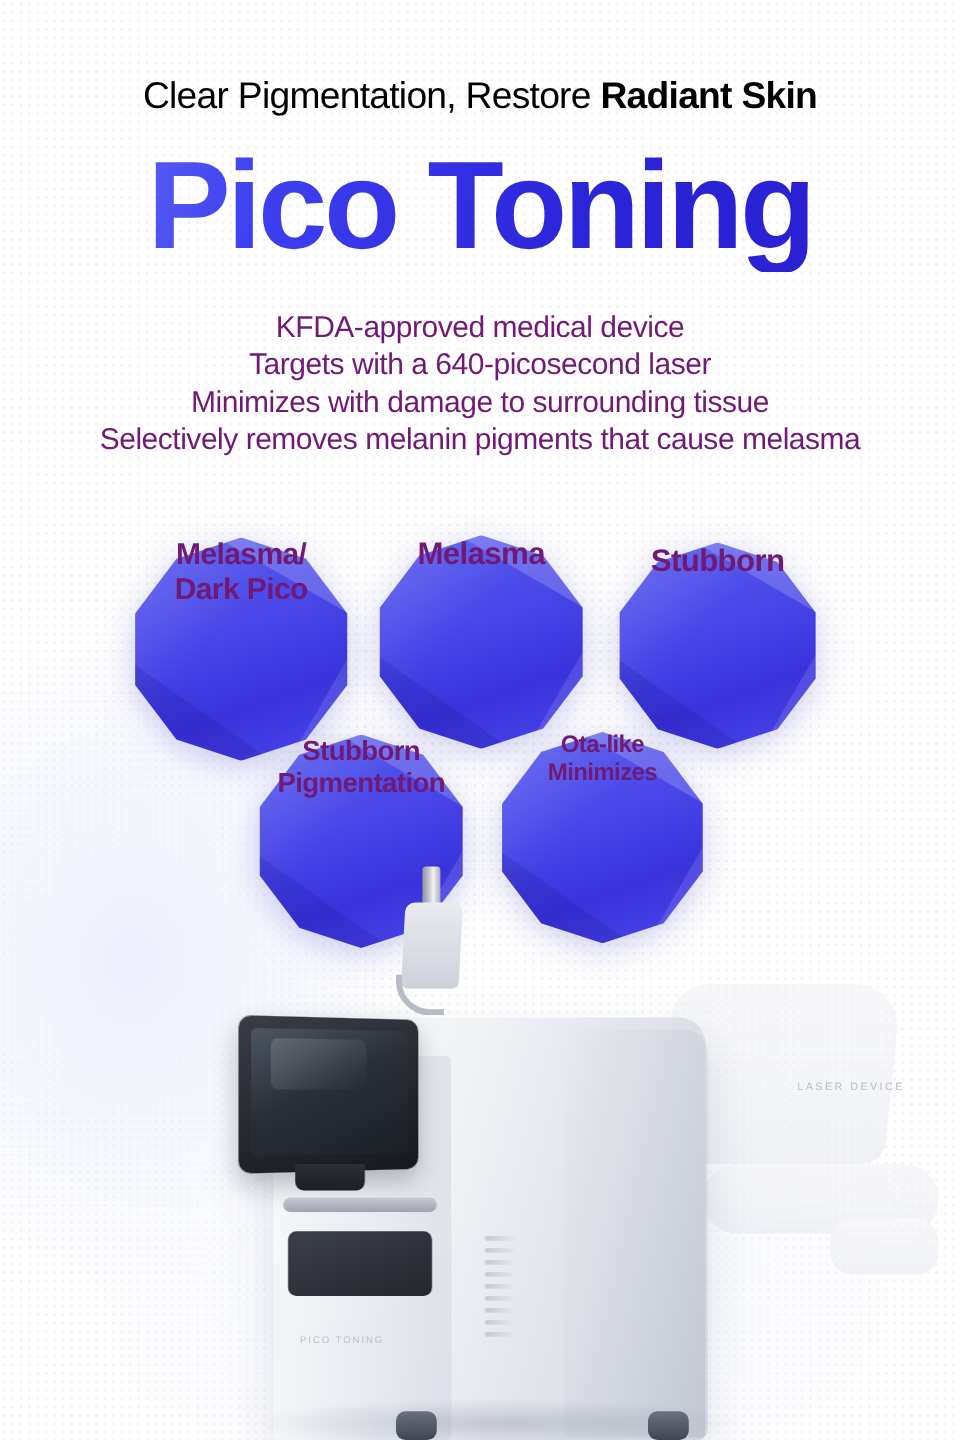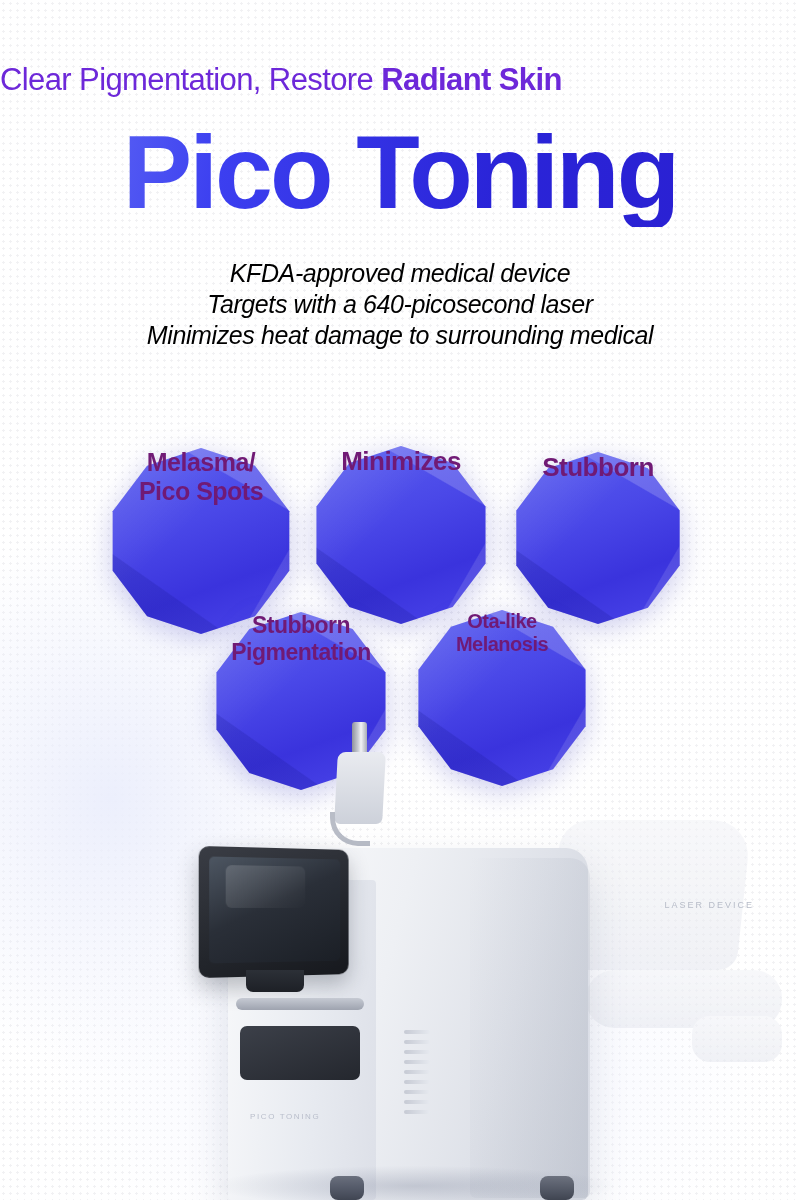--- a/index.html
+++ b/index.html
@@ -33,24 +33,24 @@
     left: 50px; bottom: -80px;
     width: 720px; height: 420px;
     background: radial-gradient(ellipse at center, rgba(244,246,255,0.95) 0%, rgba(255,255,255,0) 72%);
     pointer-events: none;
   }
 
   
   .kicker {
     position: absolute;
     top: 62px; left: 0; width: 800px;
-    text-align: left;
+    text-align: center;
     font-size: 31px;
     letter-spacing: -0.6px;
-    color: #6d28d9;
+    color: #000000;
     white-space: nowrap;
   }
   .kicker .light { font-weight: 400; }
   .kicker .bold  { font-weight: 700; }
 
   .title {
     position: absolute;
     top: 118px; left: 0; width: 800px;
     text-align: center;
     font-size: 104px;
@@ -61,26 +61,25 @@
     -webkit-background-clip: text;
     background-clip: text;
     color: transparent;
     -webkit-text-fill-color: transparent;
   }
 
   .subcopy {
     position: absolute;
     top: 258px; left: 0; width: 800px;
     text-align: center;
-    color: #000000;
+    color: #701a75;
     font-size: 25px;
     line-height: 31px;
     font-weight: 400;
     letter-spacing: -0.4px;
-    font-style: italic;
   }
   .subcopy div { white-space: nowrap; }
 
   
   .badges { position: absolute; top: 430px; left: 0; width: 800px; height: 360px; }
   .badge {
     position: absolute;
     display: flex;
     align-items: flex-start;
     justify-content: center;
@@ -244,39 +243,40 @@
 
   <div class="kicker">
     <span class="light">Clear Pigmentation, Restore </span><span class="bold">Radiant Skin</span>
   </div>
 
   <h1 class="title">Pico Toning</h1>
 
   <div class="subcopy">
     <div>KFDA-approved medical device</div>
     <div>Targets with a 640-picosecond laser</div>
-    <div>Minimizes heat damage to surrounding medical</div>
+    <div>Minimizes with damage to surrounding tissue</div>
+    <div>Selectively removes melanin pigments that cause melasma</div>
   </div>
 
   <div class="badges">
 
     <div class="badge" id="badge-0">
       <div class="poly"></div>
       <div class="facet"></div>
       <span class="label">
         <span>Melasma/</span><br>
-        <span>Pico Spots</span>
+        <span>Dark Pico</span>
       </span>
     </div>
 
     <div class="badge" id="badge-1">
       <div class="poly"></div>
       <div class="facet"></div>
       <span class="label">
-        <span>Minimizes</span>
+        <span>Melasma</span>
       </span>
     </div>
 
     <div class="badge" id="badge-2">
       <div class="poly"></div>
       <div class="facet"></div>
       <span class="label">
         <span>Stubborn</span>
       </span>
     </div>
@@ -288,21 +288,21 @@
         <span>Stubborn</span><br>
         <span>Pigmentation</span>
       </span>
     </div>
 
     <div class="badge" id="badge-4">
       <div class="poly"></div>
       <div class="facet"></div>
       <span class="label">
         <span>Ota-like</span><br>
-        <span>Melanosis</span>
+        <span>Minimizes</span>
       </span>
     </div>
 
   </div>
 
   <div class="device-area">
     <div class="ghost-chair">
       <div class="gp g1"></div>
       <div class="gp g2"></div>
       <div class="gp g3"></div>

